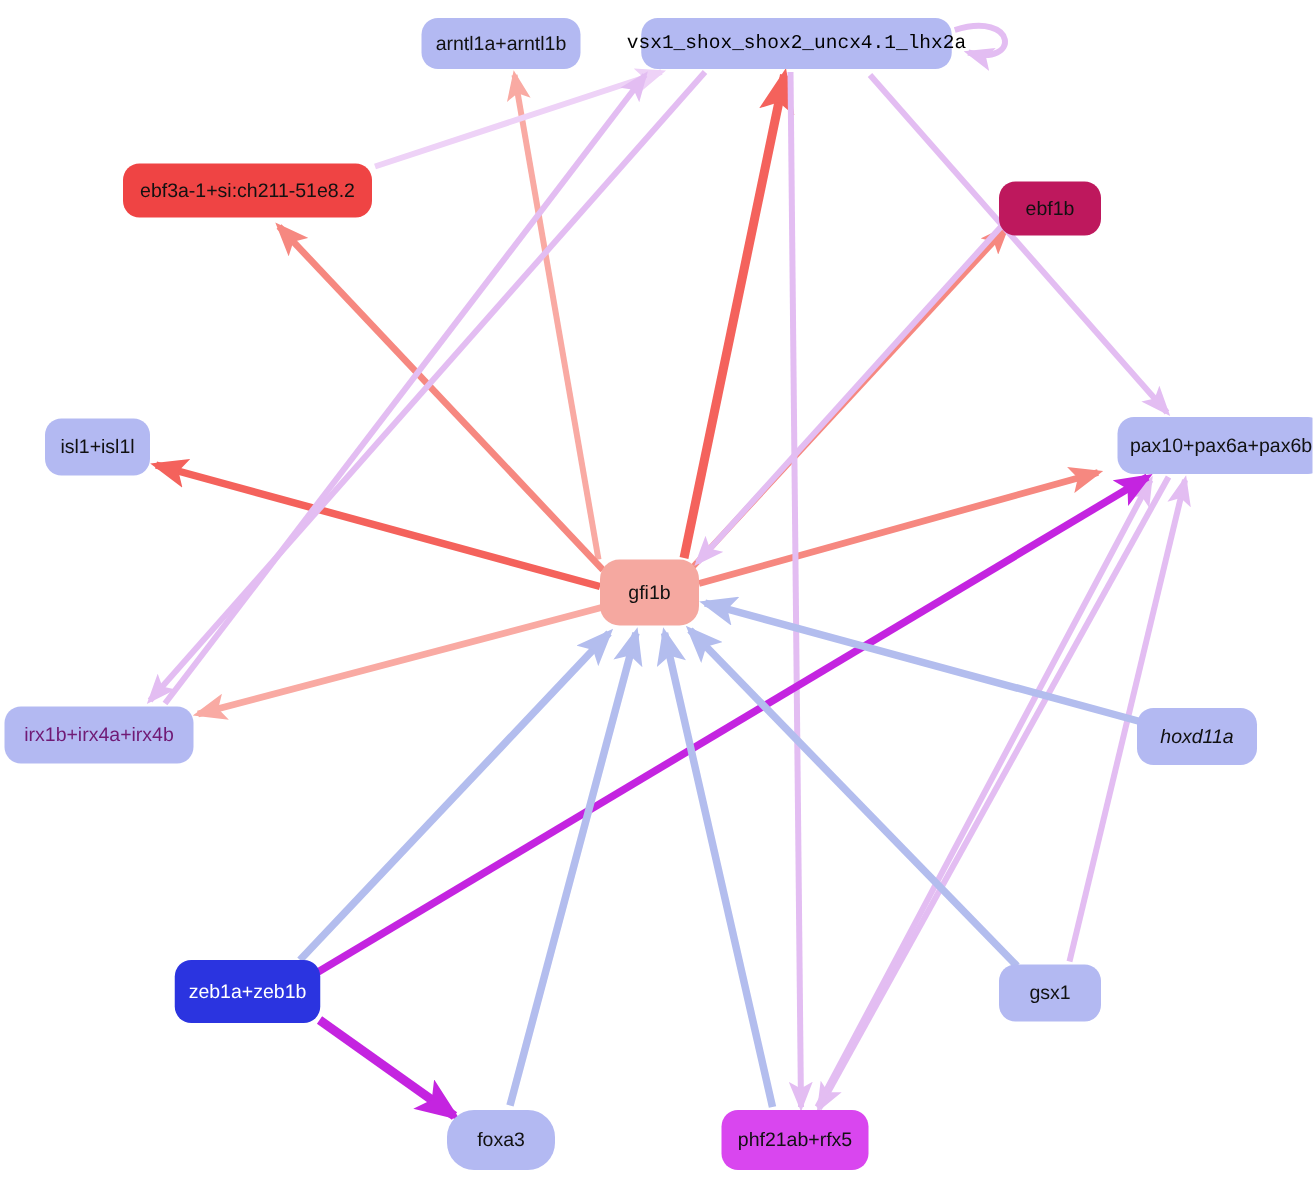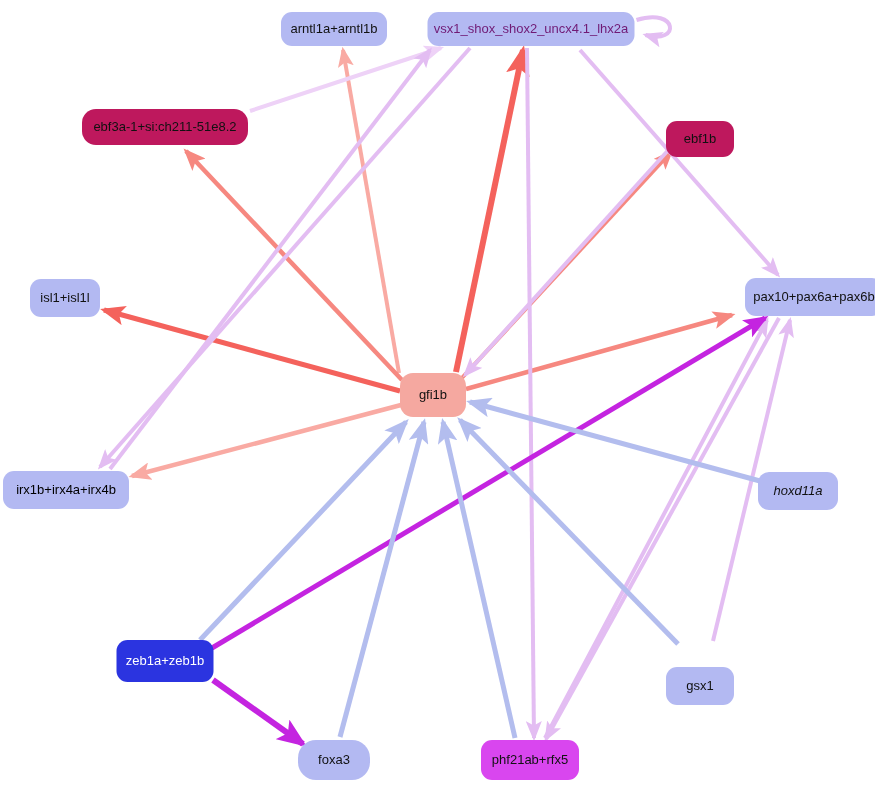--- a/index.html
+++ b/index.html
@@ -83,48 +83,48 @@
       <line x1="340" y1="737" x2="424" y2="422" stroke="#b3bdee" stroke-width="5" stroke-linecap="butt" marker-end="url(#arw_b3bdee_5)"></line>
       <line x1="515" y1="738" x2="443" y2="422" stroke="#b3bdee" stroke-width="5" stroke-linecap="butt" marker-end="url(#arw_b3bdee_5)"></line>
       <line x1="678" y1="644" x2="460" y2="420" stroke="#b3bdee" stroke-width="5" stroke-linecap="butt" marker-end="url(#arw_b3bdee_5)"></line>
       <line x1="760" y1="481" x2="470" y2="402" stroke="#b3bdee" stroke-width="5" stroke-linecap="butt" marker-end="url(#arw_b3bdee_5)"></line>
       <line x1="110" y1="469" x2="430" y2="50" stroke="#e3bdf2" stroke-width="4" stroke-linecap="butt" marker-end="url(#arw_e3bdf2_4)"></line>
     </svg>
   <div id="nodelayer">
       <div class="node" style="left: 334px; top: 29px; width: 106px; height: 34px; background: rgb(179, 185, 242); color: rgb(17, 17, 17);">
         <span>arntl1a+arntl1b</span>
       </div>
-      <div class="node" style="left: 531px; top: 29px; width: 207px; height: 34px; background: rgb(179, 185, 242); color: #701a75;">
+      <div class="node" style="left: 531px; top: 29px; width: 207px; height: 34px; background: rgb(179, 185, 242); color: #000000; font-family: Liberation Mono, monospace;">
         <span>vsx1_shox_shox2_uncx4.1_lhx2a</span>
       </div>
-      <div class="node" style="left: 165px; top: 127px; width: 166px; height: 36px; background: #be185d; color: rgb(17, 17, 17); border-radius: 14px;">
+      <div class="node" style="left: 165px; top: 127px; width: 166px; height: 36px; background: #ef4444; color: rgb(17, 17, 17);">
         <span>ebf3a-1+si:ch211-51e8.2</span>
       </div>
       <div class="node" style="left: 700px; top: 127px; width: 68px; height: 36px; background: #be185d; color: rgb(17, 17, 17); margin-top: 12px;">
         <span>ebf1b</span>
       </div>
       <div class="node" style="left: 65px; top: 298px; width: 70px; height: 38px; background: rgb(179, 185, 242); color: rgb(17, 17, 17);">
         <span>isl1+isl1l</span>
       </div>
       <div class="node" style="left: 814px; top: 297px; width: 138px; height: 38px; background: rgb(179, 185, 242); color: rgb(17, 17, 17);">
         <span>pax10+pax6a+pax6b</span>
       </div>
       <div class="node" style="left: 433px; top: 395px; width: 66px; height: 44px; background: rgb(245, 168, 160); color: rgb(17, 17, 17); border-radius: 13px;">
         <span>gfi1b</span>
       </div>
-      <div class="node" style="left: 66px; top: 490px; width: 126px; height: 38px; background: rgb(179, 185, 242); color: #000000;">
+      <div class="node" style="left: 66px; top: 490px; width: 126px; height: 38px; background: rgb(179, 185, 242); color: #701a75;">
         <span>irx1b+irx4a+irx4b</span>
       </div>
       <div class="node" style="left: 798px; top: 491px; width: 80px; height: 38px; background: rgb(179, 185, 242); color: rgb(17, 17, 17); font-style: italic;">
         <span>hoxd11a</span>
       </div>
       <div class="node" style="left: 165px; top: 661px; width: 97px; height: 42px; background: rgb(43, 52, 224); color: rgb(255, 255, 255);">
         <span>zeb1a+zeb1b</span>
       </div>
-      <div class="node" style="left: 700px; top: 662px; width: 68px; height: 38px; background: rgb(179, 185, 242); color: rgb(17, 17, 17); margin-top: 24px;">
+      <div class="node" style="left: 700px; top: 662px; width: 68px; height: 38px; background: rgb(179, 185, 242); color: rgb(17, 17, 17);">
         <span>gsx1</span>
       </div>
       <div class="node" style="left: 334px; top: 760px; width: 72px; height: 40px; background: rgb(179, 185, 242); color: rgb(17, 17, 17); border-radius: 18px;">
         <span>foxa3</span>
       </div>
       <div class="node" style="left: 530px; top: 760px; width: 98px; height: 40px; background: #d946ef; color: rgb(17, 17, 17);">
         <span>phf21ab+rfx5</span>
       </div>
     </div>
 </div>

